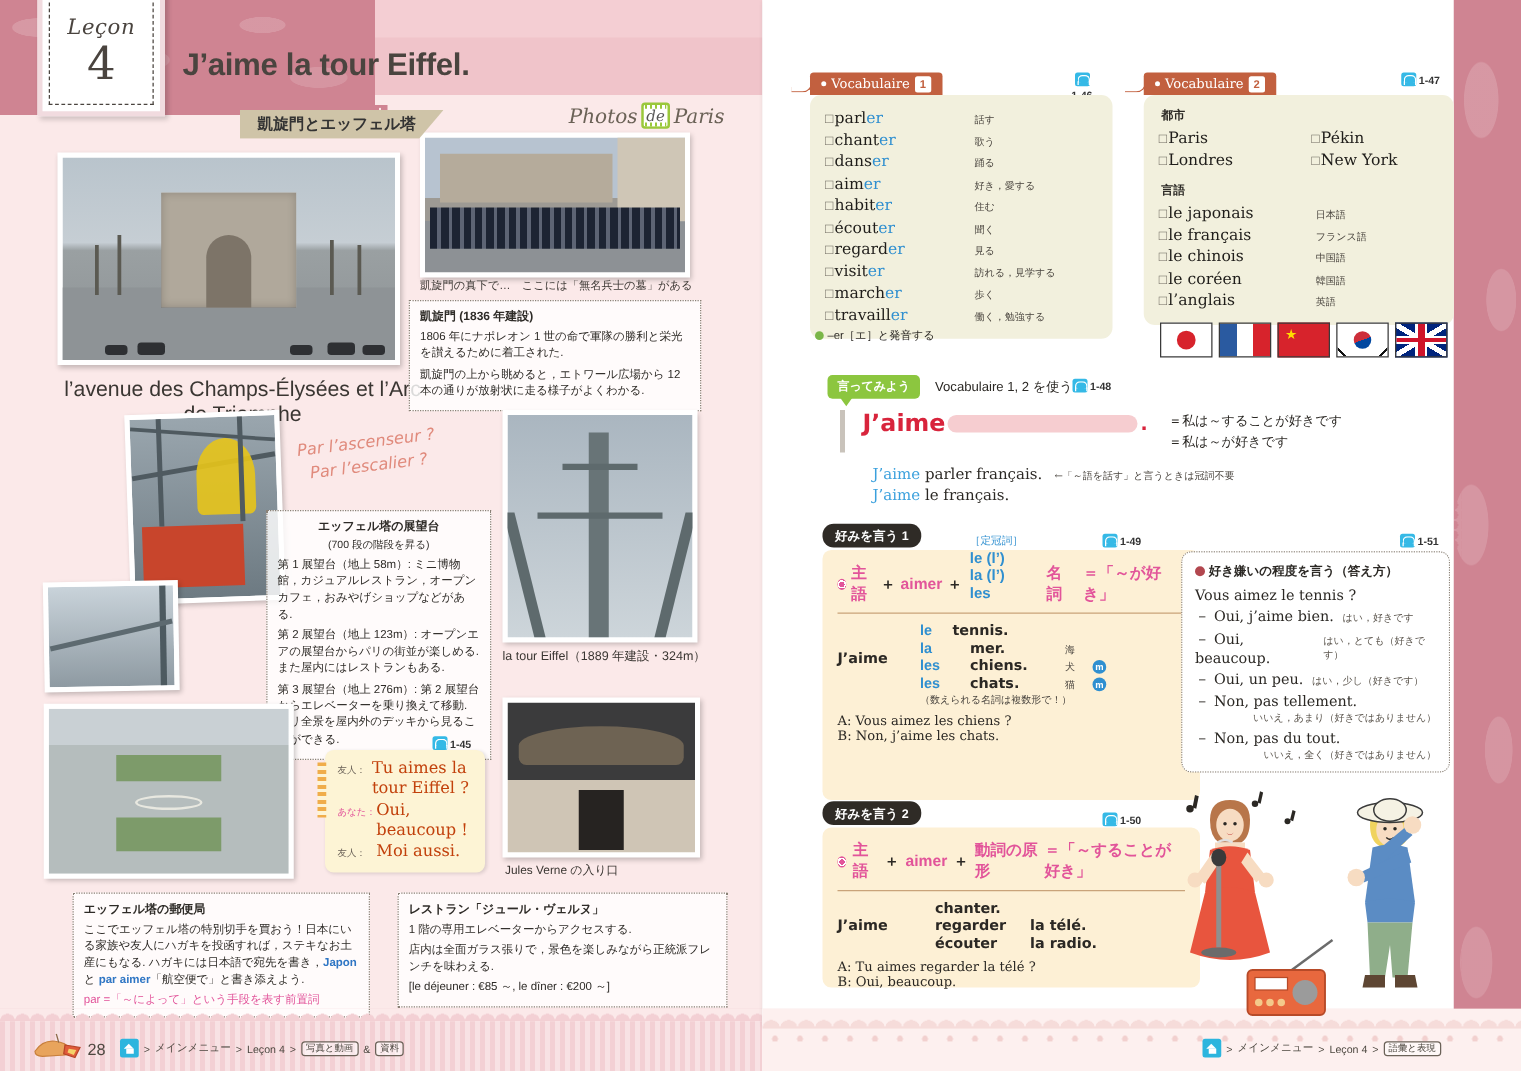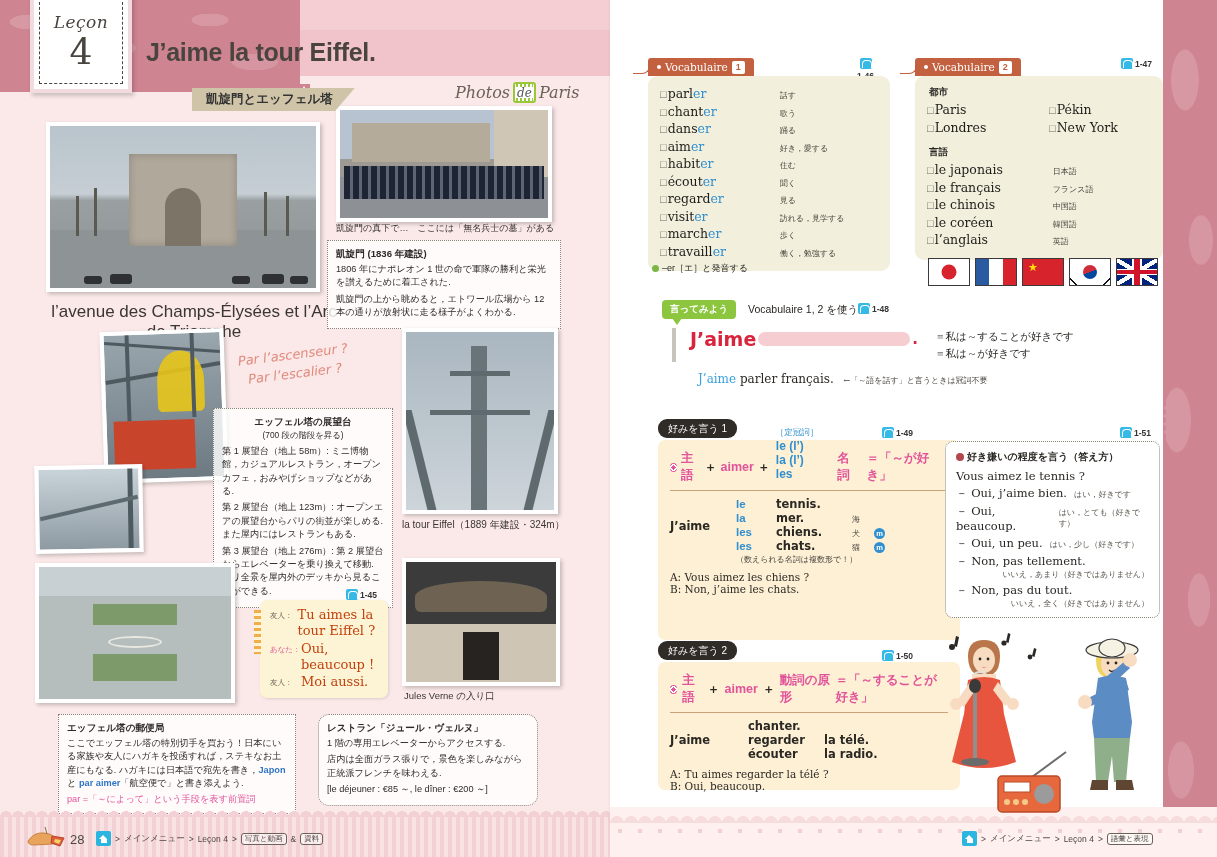--- a/index.html
+++ b/index.html
@@ -182,21 +182,21 @@
   #cap-jv   { left:404px; top:690px; width:170px; font-size:9.5px; }
 
   .dotted-box{
     position:absolute; background:rgba(255,255,255,.82);
     border:1px dotted #8a8176; padding:6px 8px;
     font-size:9.2px; line-height:1.45; color:#2e2b27;
   }
   #box-arc-info{ left:327px; top:240px; width:234px; }
   #box-deck { left:213px; top:408px; width:180px; }
   #box-post { left:58px; top:714px; width:238px; }
-  #box-resto{ left:318px; top:714px; width:220px;border-radius:11px; }
+  #box-resto{ left:318px; top:714px; width:264px; }
   .box-title{ font-weight:bold; font-size:9.6px; margin-bottom:2px; }
   .box-title-c{ font-weight:bold; font-size:9.6px; text-align:center; }
   .box-sub-c{ font-size:8.4px; text-align:center; margin-bottom:4px; }
   .box-p{ margin-bottom:3px; }
   .hl-blue{ color:#2f76c4; font-weight:bold; }
   .note-pink{ color:#e2549a; }
 
   .handwrite{
     position:absolute; left:204px; top:346px; width:180px;
     font-family:"DejaVu Sans", sans-serif; font-style:italic;
@@ -391,21 +391,21 @@
   .jaime-blank{
     display:inline-block; width:152px; height:14px; background:#f6cdd0; border-radius:7px;
     vertical-align:middle; margin:0 2px;
   }
   .eq-line{ font-size:10.5px; color:#2b2824; }
   .ex-line{ font-family:"DejaVu Serif", serif; font-size:12px; color:#2b2824; }
   .ex-blue{ color:#3aa0dd; }
   .tiny-jp{ font-size:8px; color:#4a453f; }
 
   .black-tag{
-    position:absolute; background:#2f2b26; color:#fff; font-size:10px; font-weight:normal;
+    position:absolute; background:#2f2b26; color:#fff; font-size:10px; font-weight:bold;
     padding:2.5px 10px; border-radius:9px;
   }
   .cream-box{
     position:absolute; background:#fdf0d5; border-radius:7px; padding:10px 12px;
   }
   .dot-pink{ width:9px;height:9px;border-radius:50%;
      background:radial-gradient(circle,#e2549a 0 38%, #fff 38% 58%, #e2549a 58% 100%); }
   .mg{ color:#e2549a; font-weight:bold; font-size:12.5px; }
   .blu{ color:#2f8fd0; font-weight:bold; font-size:12px; }
   .blk{ color:#2b2824; font-weight:bold; font-size:12px; }
@@ -779,20 +779,23 @@
       <div style="padding-top:2px;">
         <div class="eq-line">＝私は～することが好きです</div>
         <div class="eq-line" style="margin-top:3px;">＝私は～が好きです</div>
       </div>
     </div>
     <div style="margin-left:26px; margin-top:11px;">
       <div class="ex-line">
         <span class="ex-blue">J’aime</span><span> parler français.</span>
         <span class="tiny-jp" style="margin-left:6px;">←「～語を話す」と言うときは冠詞不要</span>
       </div>
+      <div class="ex-line" style="margin-top:3px;">
+        <span class="ex-blue">J’aime</span><span> le français.</span>
+      </div>
     </div>
   </div>
 
   <div class="black-tag" style="left:48px; top:419px;">好みを言う 1</div>
   <div class="audio-tag" style="position:absolute; left:272px; top:427px;">
     <span class="headphone"></span>
     <span>1-49</span>
   </div>
   <div class="cream-box" style="left:48px; top:440px; width:302px; height:200px;">
     <div style="display:flex; align-items:center;">
@@ -811,21 +814,21 @@
       </div>
       <div style="margin-left:0px; display:flex; gap:6px; align-items:center;">
         <span class="mg">名詞</span>
         <span class="mg">＝「～が好き」</span>
       </div>
     </div>
     <hr class="hr-brown">
     <div style="display:flex;">
       <div class="tbl-fr" style="width:66px; padding-top:22px;">J’aime</div>
       <div>
-        <div style="display:flex; gap:14px; align-items:baseline;">
+        <div style="display:flex; align-items:baseline;">
             <span class="tbl-art" style="width:26px;">le</span>
             <span class="tbl-fr" style="width:62px;">tennis.</span>
             <span class="voc-jp"></span>
           </div>
         <div style="display:flex; gap:14px; align-items:baseline;">
             <span class="tbl-art" style="width:26px;">la</span>
             <span class="tbl-fr" style="width:62px;">mer.</span>
             <span class="voc-jp">海</span>
           </div>
         <div style="display:flex; gap:14px; align-items:baseline;">

